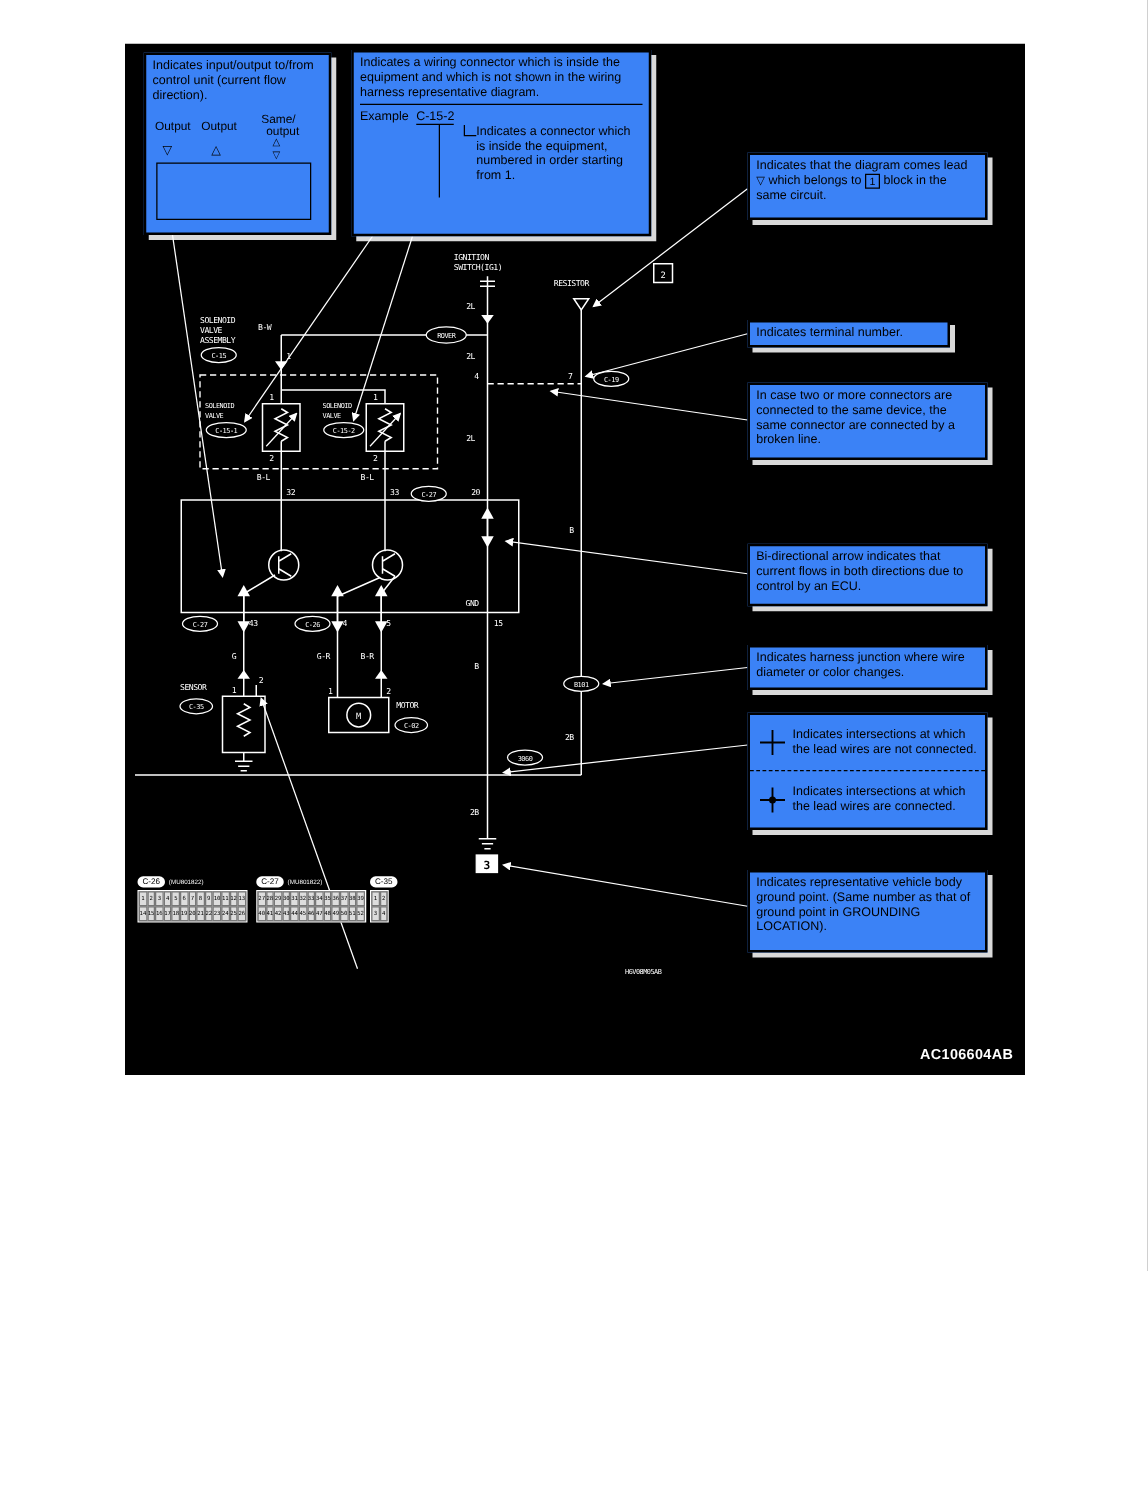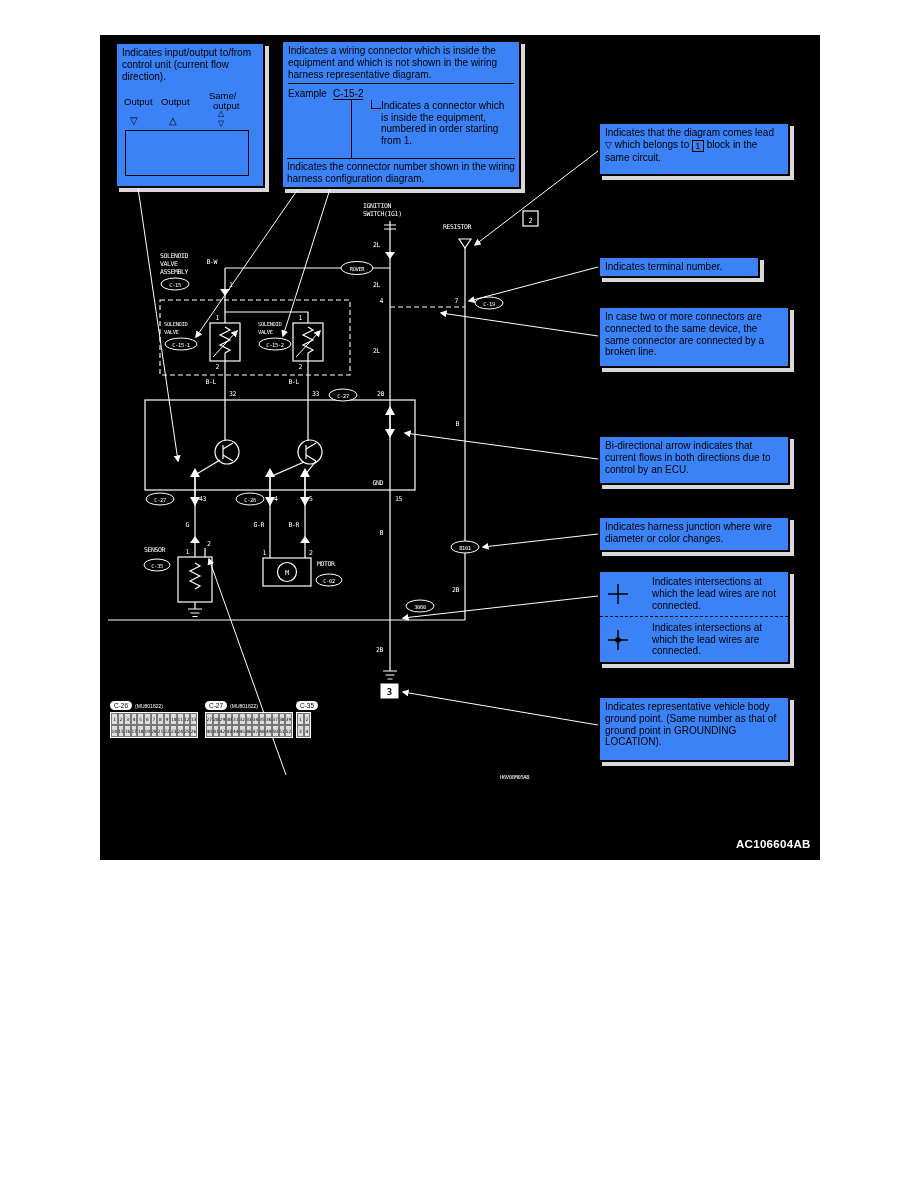--- a/index.html
+++ b/index.html
@@ -19,21 +19,21 @@
   .io-sym{position:absolute;font-size:10px;}
   .io-sym.sm{font-size:8px;line-height:8px;}
   .cu-box{position:absolute;border:1.5px solid #000;}
   .exv{border-bottom:1.2px solid #000;margin-left:6px;}
   .vline{position:absolute;width:0;border-left:1.2px solid #000;}
   .hline{position:absolute;height:0;border-top:1.2px solid #000;}
   .note{font-size:10px;line-height:1.15;}
   .tri{font-size:9px;}
   .blk{display:inline-block;width:10px;height:10px;border:1.2px solid #000;line-height:10px;
        text-align:center;font-size:8.5px;vertical-align:-1px;}
-  .hrow{display:flex;align-items:center;gap:22px;padding:4px 6px;height:45px;box-sizing:border-box;}
+  .hrow{display:flex;align-items:center;gap:4px;padding:4px 6px;height:45px;box-sizing:border-box;}
   .hrow p{flex:1;}
   .dashdiv{border-bottom:1.5px dashed #000;}
 
   
   .conn{position:absolute;color:#fff;}
   .conn-head{display:flex;align-items:center;gap:3px;margin-bottom:2px;}
   .conn-tag{background:#fff;color:#000;font-size:6.5px;line-height:9px;padding:0 4px;border-radius:5px;}
   .conn-part{font-size:5px;color:#fff;}
   .pin-grid{border:1px solid #fff;display:inline-block;background:#000;}
   .pin-row{display:flex;}
@@ -256,21 +256,20 @@
 
 <div class="callout" style="left:181px;top:5px;width:240px;height:149px">
   <p class="bdr">Indicates a wiring connector which is inside the equipment and which is not shown in the wiring harness representative diagram.</p>
   <div class="abs" style="left:5px;top:46px">
     <span>Example</span><span class="exv">C-15-2</span>
   </div>
   <div class="abs note" style="left:98px;top:58px;width:132px">Indicates a connector which is inside the equipment, numbered in order starting from 1.</div>
   <div class="vline" style="left:68px;top:58px;height:58px"></div>
   <div class="vline" style="left:88px;top:58px;height:8px"></div>
   <div class="hline" style="left:88px;top:66px;width:10px"></div>
-  <p class="abs" style="left:4px;right:4px;bottom:2px;border-top:1.5px solid #000;padding-top:2px">Indicates the connector number shown in the wiring harness configuration diagram.</p>
 </div>
 
 <div class="callout" style="left:498px;top:87px;width:192px;height:54px">
   <p><span>Indicates that the diagram comes lead</span>
   <span class="tri">▽</span>
   <span>which belongs to</span>
   <span class="blk">1</span>
   <span>block in the same circuit.</span></p>
 </div>
 

